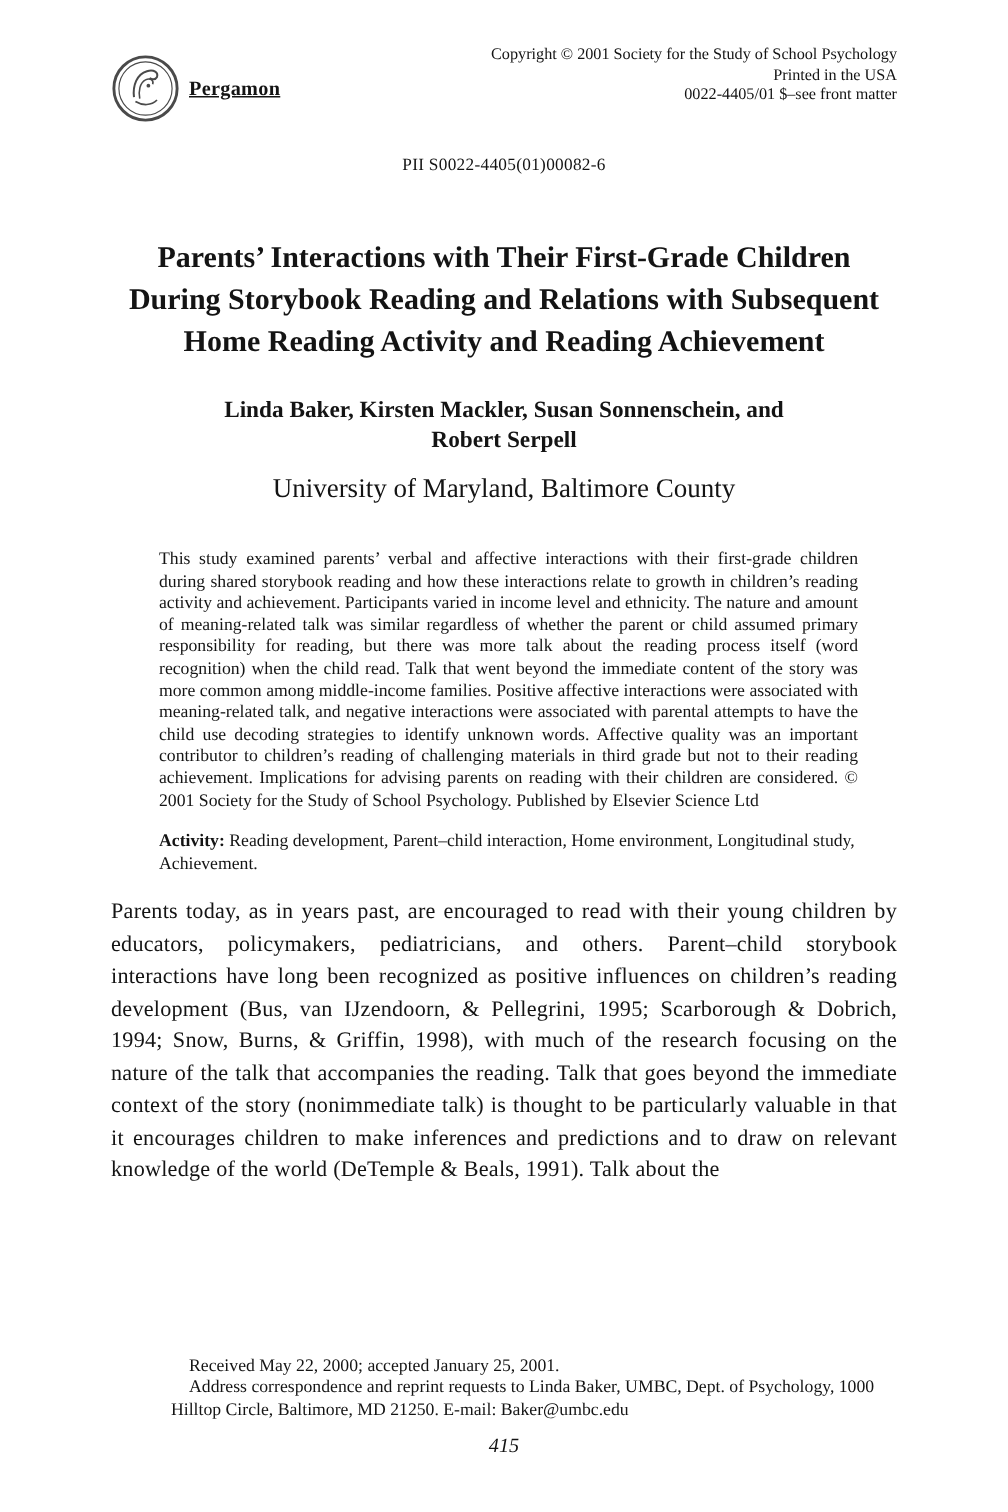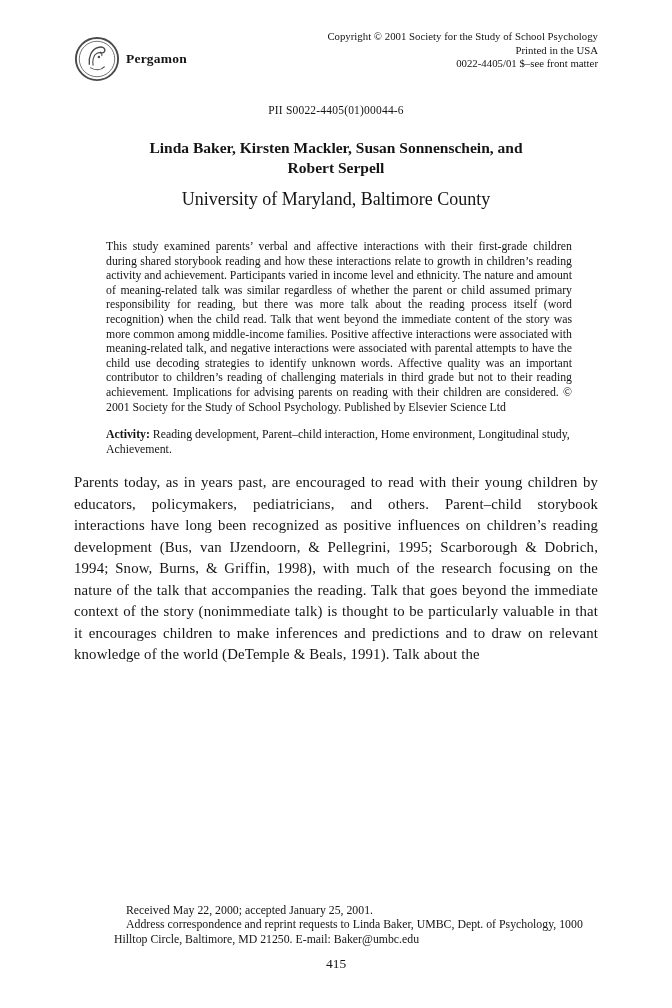--- a/index.html
+++ b/index.html
@@ -33,20 +33,21 @@
   }
   .logo-circle {
     width: 46px;
     height: 46px;
     flex: 0 0 auto;
   }
   .publisher-name {
     font-weight: bold;
     font-size: 13.5px;
     letter-spacing: 0.2px;
+    text-decoration: underline;
   }
   .header-meta {
     flex: 1 1 auto;
     text-align: right;
     font-size: 10.8px;
     line-height: 13.5px;
     padding-top: 2px;
   }
   .pii-line {
     text-align: center;
@@ -118,20 +119,21 @@
     text-indent: 12px;
     margin-left: 40px;
   }
   .page-number {
     position: absolute;
     left: 0;
     right: 0;
     bottom: 36px;
     text-align: center;
     font-size: 13.5px;
+    font-style: italic;
   }
 </style>
 </head>
 <body>
 
 <div class="page">
 
   <div class="header">
     <div class="logo-wrap">
       <svg class="logo-circle" viewBox="0 0 48 48" xmlns="http://www.w3.org/2000/svg">
@@ -144,22 +146,23 @@
       </svg>
       <span class="publisher-name">Pergamon</span>
     </div>
     <div class="header-meta">
       <div>Copyright © 2001 Society for the Study of School Psychology</div>
       <div>Printed in the USA</div>
       <div>0022-4405/01 $–see front matter</div>
     </div>
   </div>
 
-  <div class="pii-line">PII S0022-4405(01)00044-6</div>
+  <div class="pii-line">PII S0022-4405(01)00082-6</div>
 
+  <h1 class="article-title">Parents’ Interactions with Their First-Grade Children During Storybook Reading and Relations with Subsequent Home Reading Activity and Reading Achievement</h1>
 
   <div class="authors">Linda Baker, Kirsten Mackler, Susan Sonnenschein, and Robert Serpell</div>
 
   <div class="affiliation">University of Maryland, Baltimore County</div>
 
   <div class="abstract">This study examined parents’ verbal and affective interactions with their first-grade children during shared storybook reading and how these interactions relate to growth in children’s reading activity and achievement. Participants varied in income level and ethnicity. The nature and amount of meaning-related talk was similar regardless of whether the parent or child assumed primary responsibility for reading, but there was more talk about the reading process itself (word recognition) when the child read. Talk that went beyond the immediate content of the story was more common among middle-income families. Positive affective interactions were associated with meaning-related talk, and negative interactions were associated with parental attempts to have the child use decoding strategies to identify unknown words. Affective quality was an important contributor to children’s reading of challenging materials in third grade but not to their reading achievement. Implications for advising parents on reading with their children are considered. © 2001 Society for the Study of School Psychology. Published by Elsevier Science Ltd</div>
 
   <div class="keywords">
     <span class="kw-label">Activity:</span><span> Reading development, Parent–child interaction, Home environment, Longitudinal study, Achievement.</span>
   </div>

